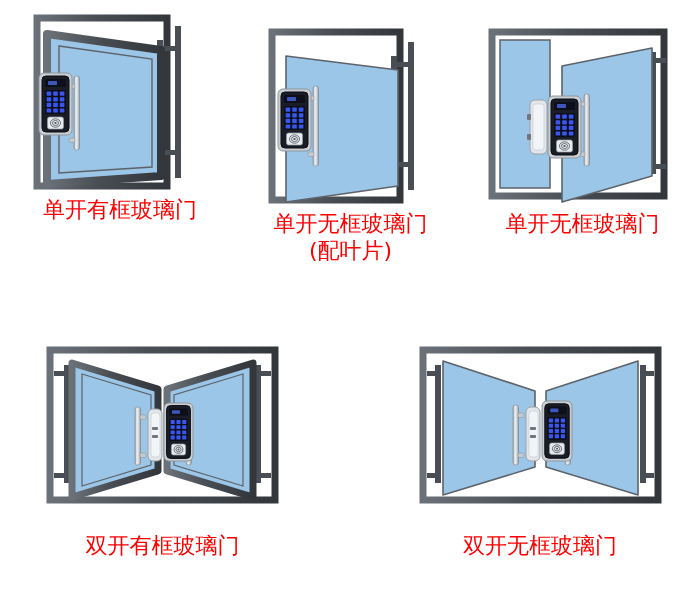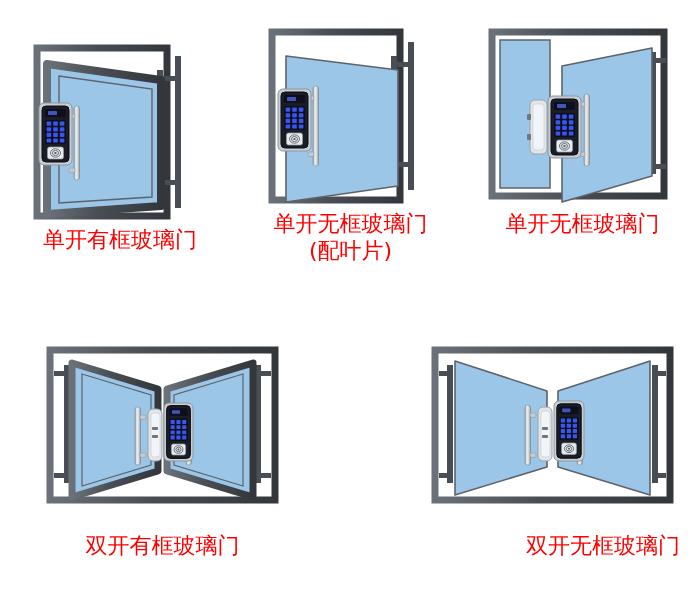--- a/index.html
+++ b/index.html
@@ -32,26 +32,26 @@
   .fig-label {
     color: #fe0000;
     font-size: 22px;
     line-height: 1.22;
     text-align: center;
     white-space: pre-line;
     letter-spacing: 0px;
     font-weight: 400;
   }
   
-  #fig-1 { left: 10px;  top: 42px;  width: 220px; }
+  #fig-1 { left: 10px;  top: 12px;  width: 220px; }
   #fig-2 { left: 243px; top: 26px;  width: 215px; }
   #fig-3 { left: 470px; top: 26px;  width: 225px; }
   
   #fig-4 { left: 30px;  top: 345px; width: 265px; }
-  #fig-5 { left: 400px; top: 345px; width: 280px; align-items: flex-end; }
+  #fig-5 { left: 400px; top: 345px; width: 280px; }
 
   #fig-1 .fig-label, #fig-2 .fig-label, #fig-3 .fig-label { margin-top: 7px; }
   #fig-4 .fig-label, #fig-5 .fig-label { margin-top: 28px; }
 </style>
 </head>
 <body>
 
 <div class="canvas">
 
   <div class="fig" id="fig-1">

